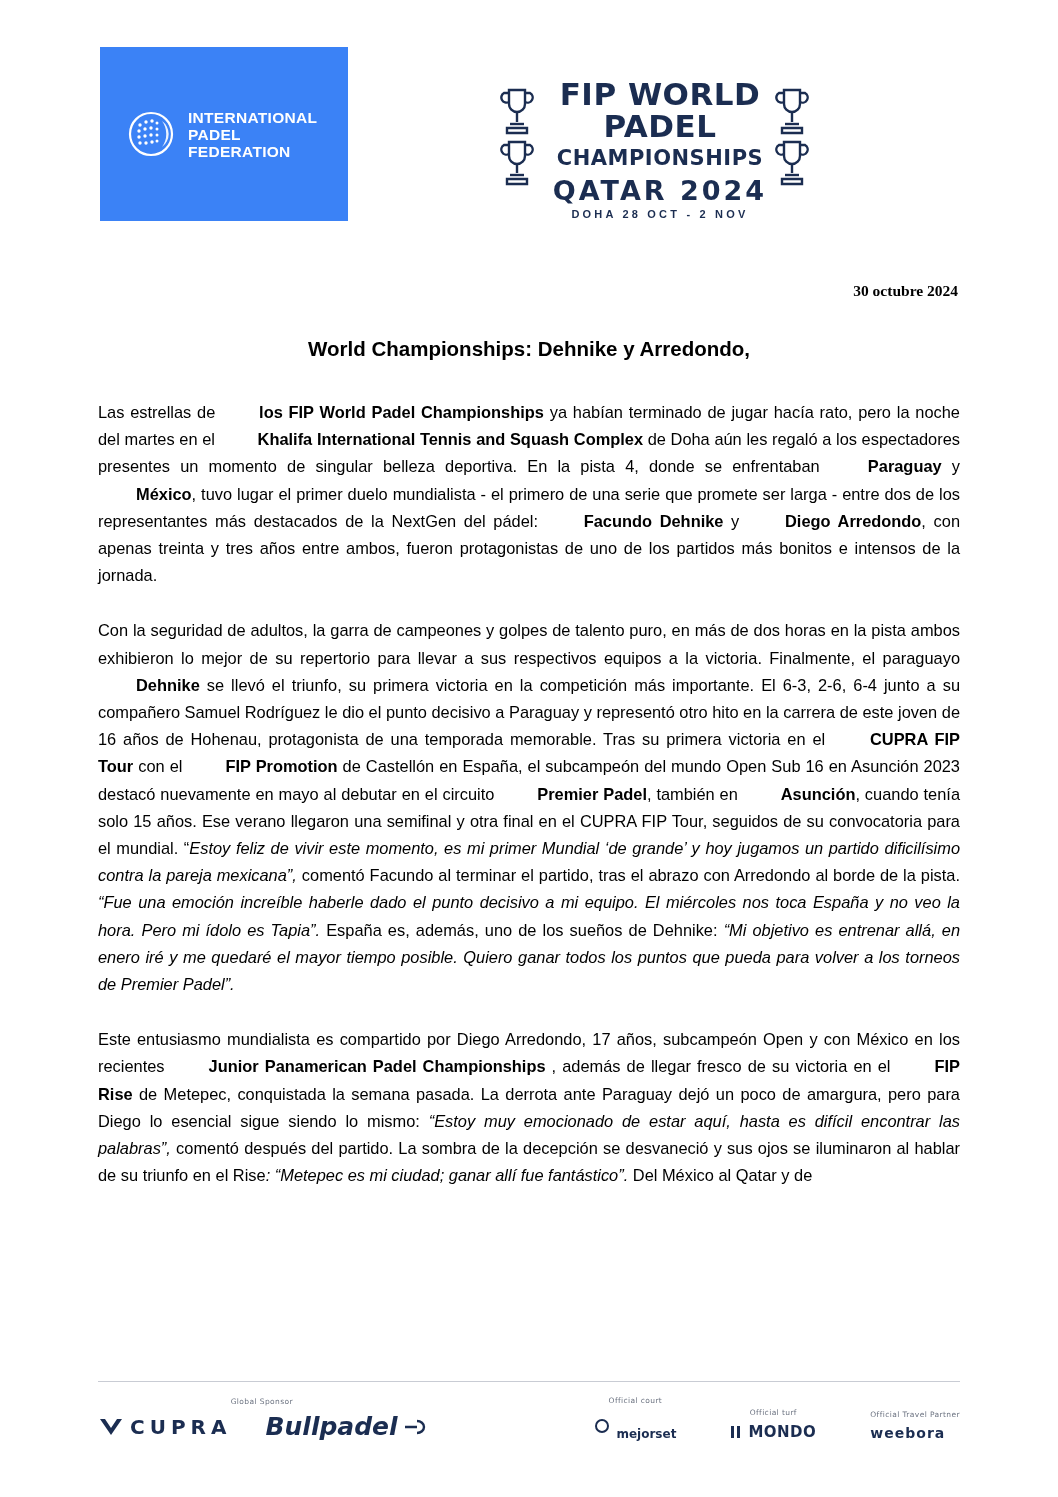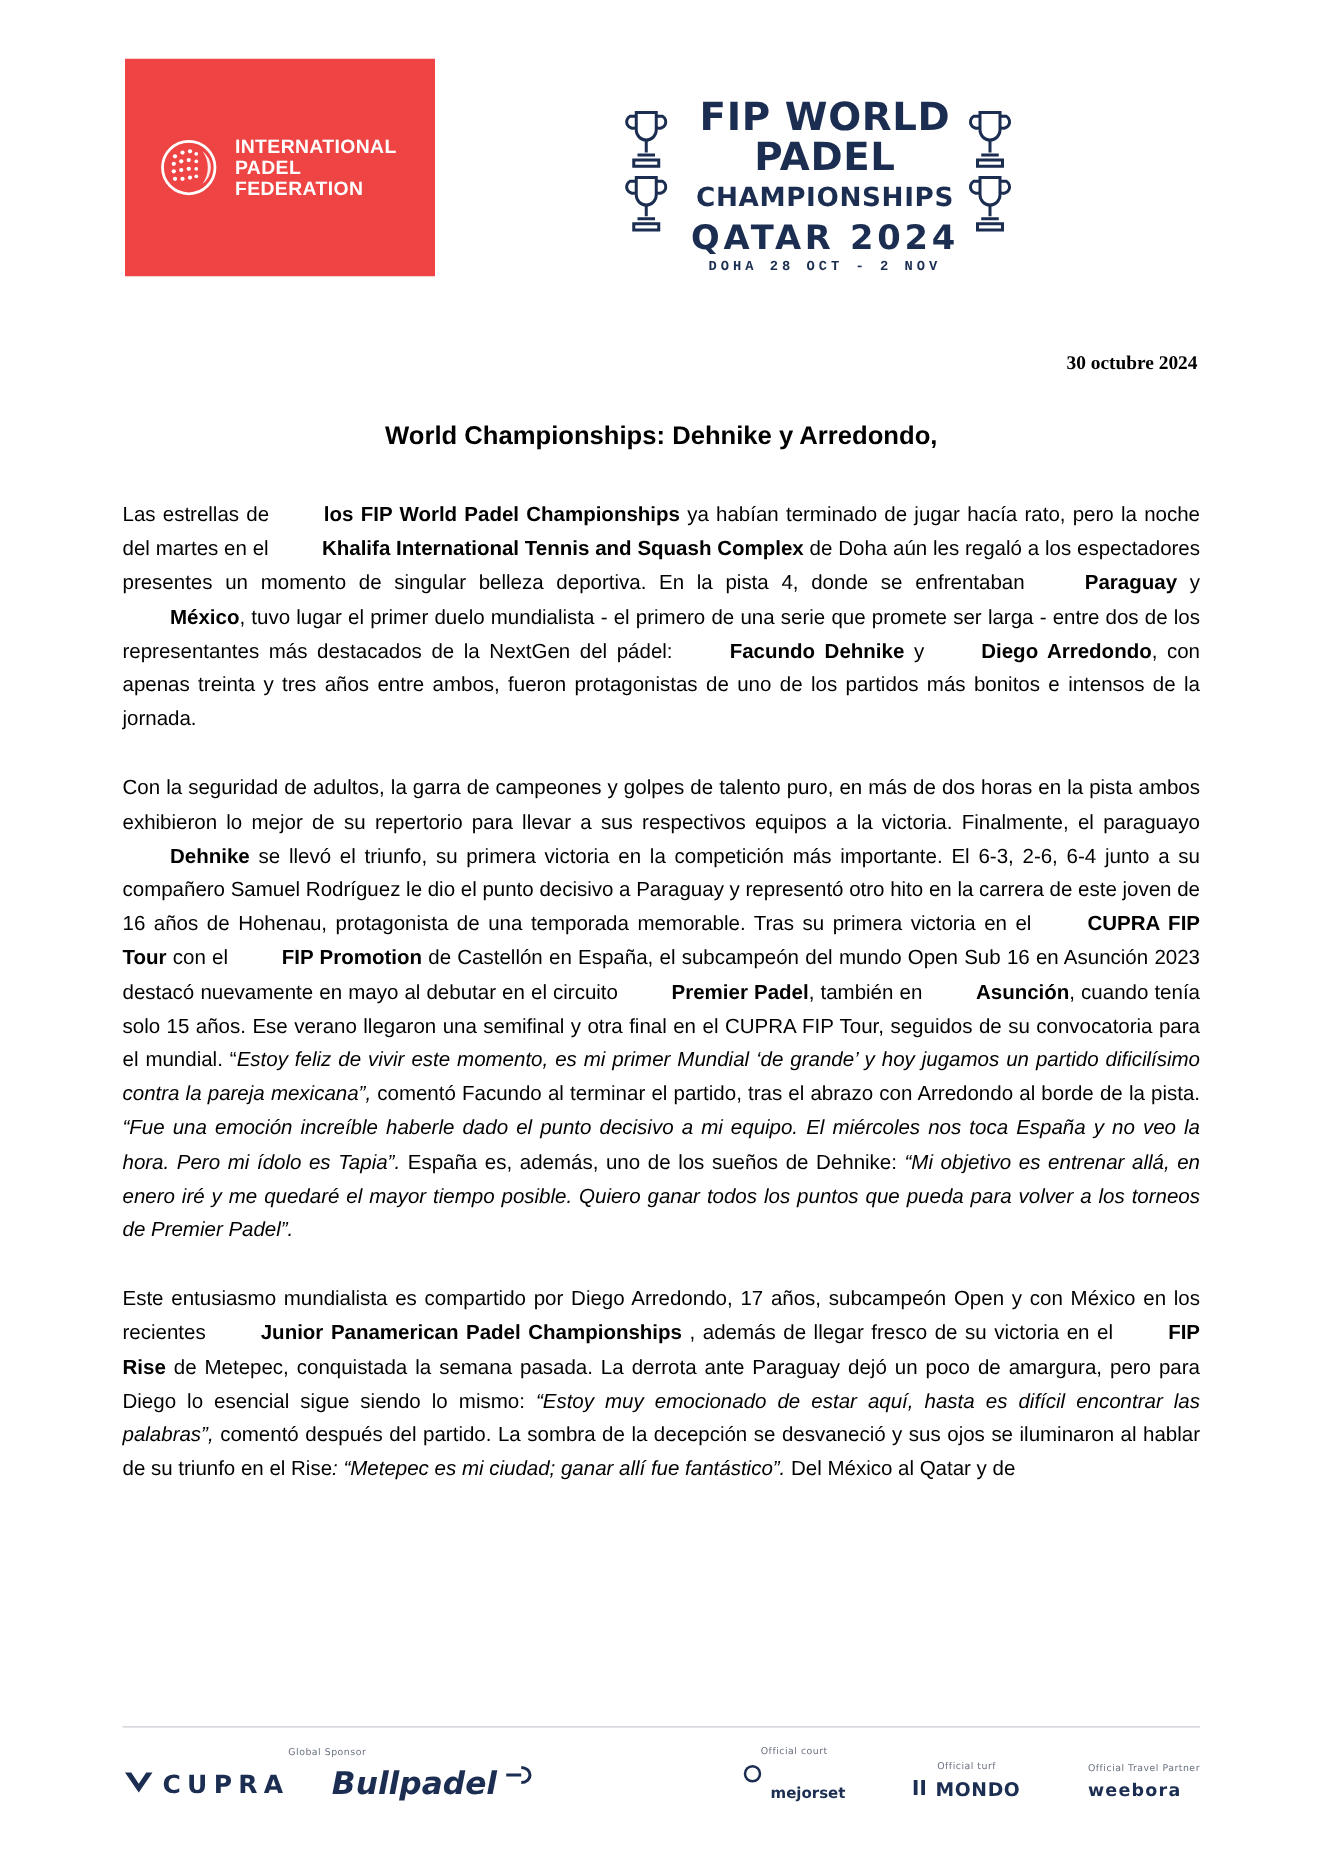--- a/index.html
+++ b/index.html
@@ -26,21 +26,21 @@
   .header {
     position: relative;
     height: 230px;
   }
   .ipf-block {
     position: absolute;
     left: 100px;
     top: 47px;
     width: 248px;
     height: 174px;
-    background: #ef4444;
+    background: #3b82f6;
     display: flex;
     align-items: center;
     padding-left: 26px;
     box-sizing: border-box;
   }
   .ipf-mark {
     width: 50px;
     height: 50px;
     margin-right: 12px;
     flex: 0 0 auto;
@@ -79,21 +79,21 @@
     font-weight: bold;
     letter-spacing: 3px;
     line-height: 31px;
     font-family: "DejaVu Sans", sans-serif;
   }
   .fip-line4 {
     font-size: 11px;
     font-weight: bold;
     letter-spacing: 3.2px;
     line-height: 16px;
-    font-family: Liberation Mono, monospace;
+    font-family: Liberation Sans, sans-serif;
   }
   .trophy {
     position: absolute;
     top: 82px;
     width: 34px;
     height: 112px;
   }
   .trophy.left { left: 500px; }
   .trophy.right { left: 775px; }
 
@@ -162,21 +162,21 @@
   .f-logos {
     display: flex;
     align-items: center;
     gap: 34px;
   }
   .f-logo {
     font-weight: bold;
     color: #1b2d51;
     font-family: "DejaVu Sans", sans-serif;
     display: flex;
-    align-items: flex-start;
+    align-items: center;
     gap: 6px;
   }
   .cupra-word { font-size: 20px; letter-spacing: 5px; }
   .bull-word { font-size: 25px; font-style: italic; letter-spacing: 0px; }
   .mejor-word { font-size: 12px; letter-spacing: 0px; margin-top: 16px; }
   .mondo-word { font-size: 15px; letter-spacing: 0.5px; }
   .weebora-word { font-size: 14px; letter-spacing: 1px; }
   .grp-right {
     display: flex;
     gap: 54px;

